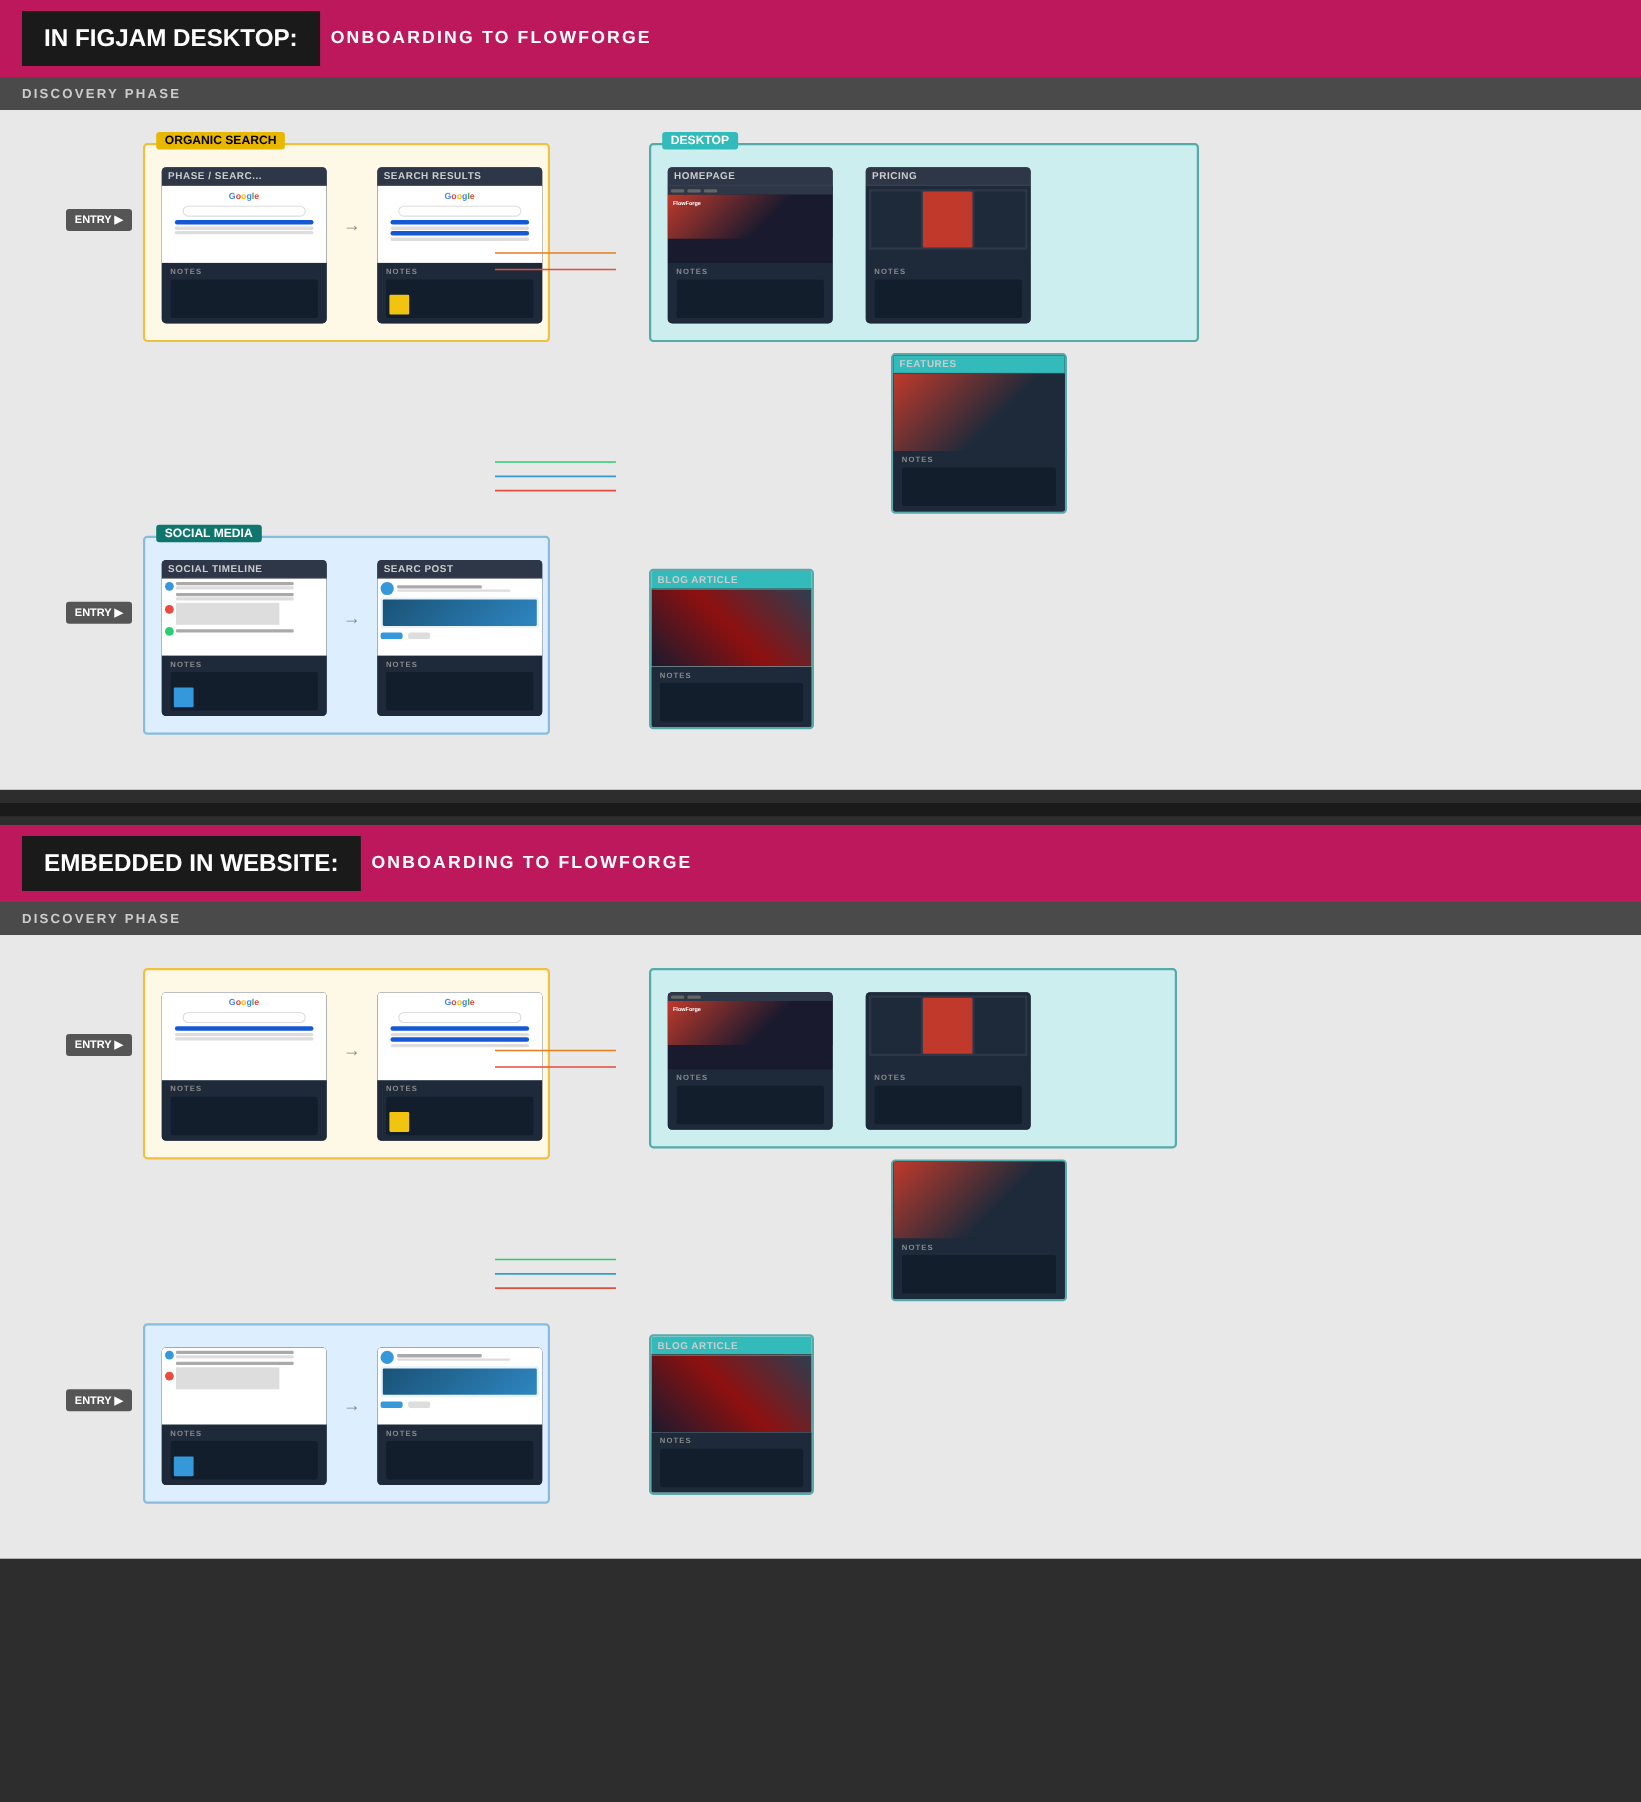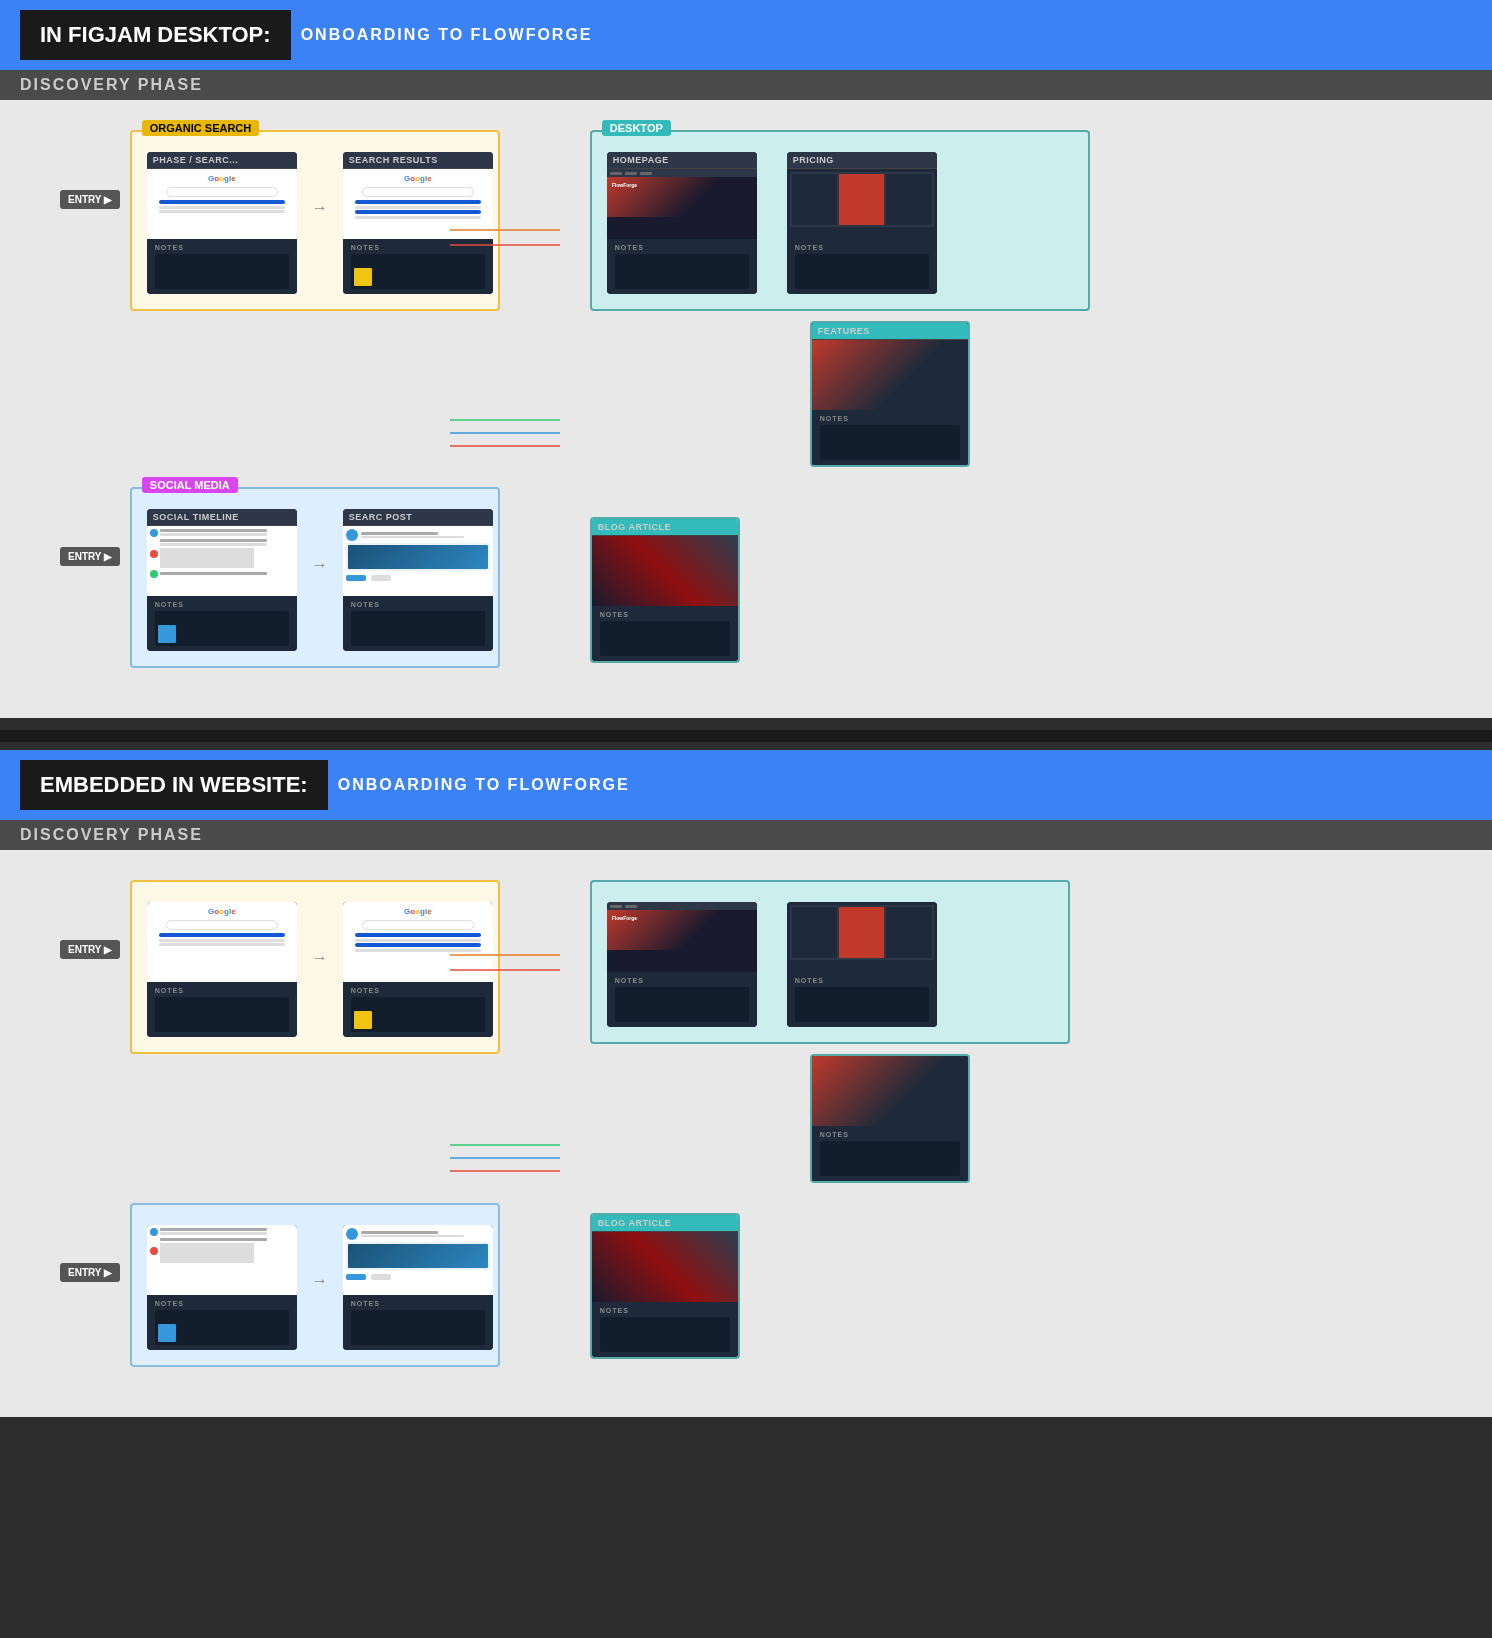--- a/index.html
+++ b/index.html
@@ -4,21 +4,21 @@
   <style>
     * { box-sizing: border-box; margin: 0; padding: 0; }
     body { background: #2d2d2d; font-family: Arial, sans-serif; width: 1492px; }
 
     .section-wrapper {
       background: #3a3a3a;
       margin-bottom: 12px;
     }
 
     .header-bar {
-      background: #3b82f6;
+      background: #be185d;
       padding: 10px 20px;
       display: flex;
       align-items: center;
     }
 
     .header-title-box {
       background: #1a1a1a;
       color: #fff;
       font-size: 22px;
       font-weight: bold;
@@ -33,21 +33,21 @@
       letter-spacing: 2px;
     }
 
     .phase-bar {
       background: #4a4a4a;
       padding: 6px 20px;
     }
 
     .phase-label {
       color: #ccc;
-      font-size: 16px;
+      font-size: 12px;
       font-weight: bold;
       letter-spacing: 2px;
     }
 
     .canvas-area {
       background: #e8e8e8;
       padding: 30px 60px;
       position: relative;
       min-height: 420px;
     }
@@ -103,21 +103,21 @@
       top: -12px;
       left: 10px;
       font-size: 11px;
       font-weight: bold;
       padding: 2px 8px;
       border-radius: 3px;
       color: #fff;
     }
 
     .group-label.organic-label { background: #e8b800; color: #000; }
-    .group-label.social-label { background: #d946ef; color: #fff; text-align: right; }
+    .group-label.social-label { background: #0f766e; color: #fff; text-align: right; }
     .group-label.website-label { background: #33bbbb; color: #fff; }
 
     .screens-row {
       display: flex;
       gap: 15px;
       align-items: flex-start;
     }
 
     .screen-card {
       background: #1e2a3a;

